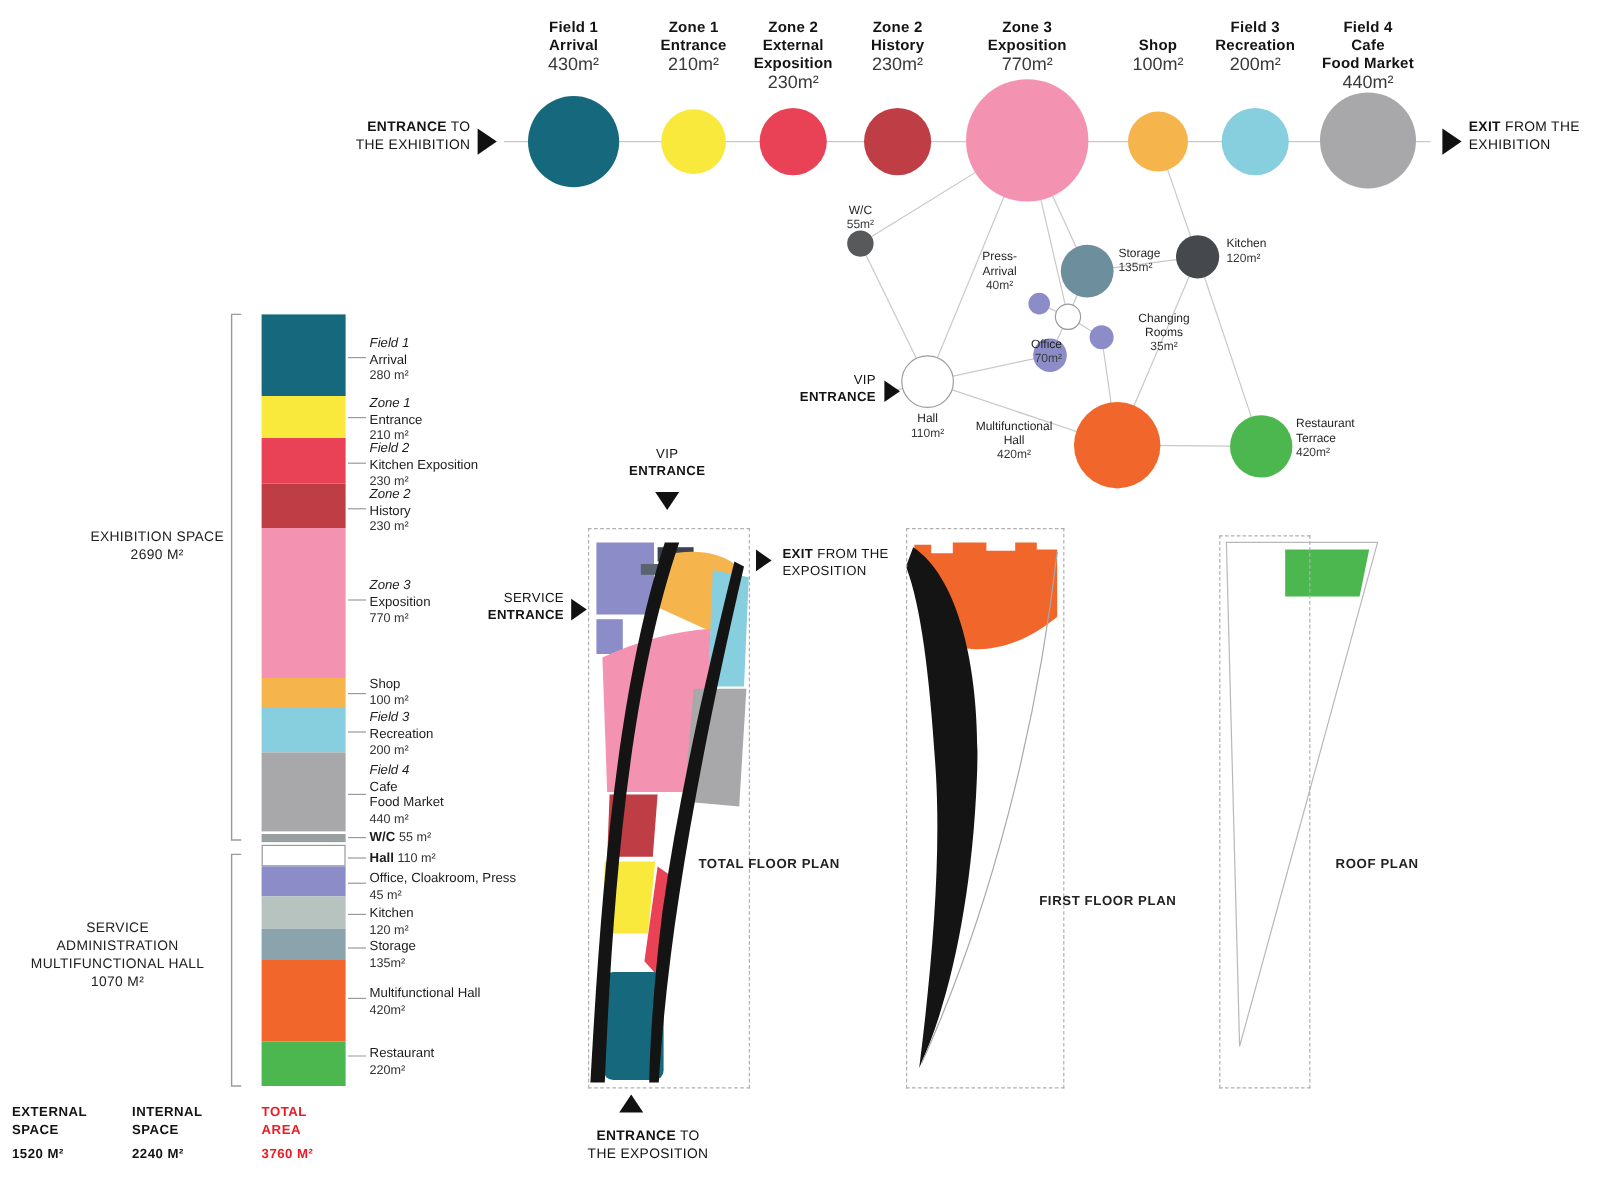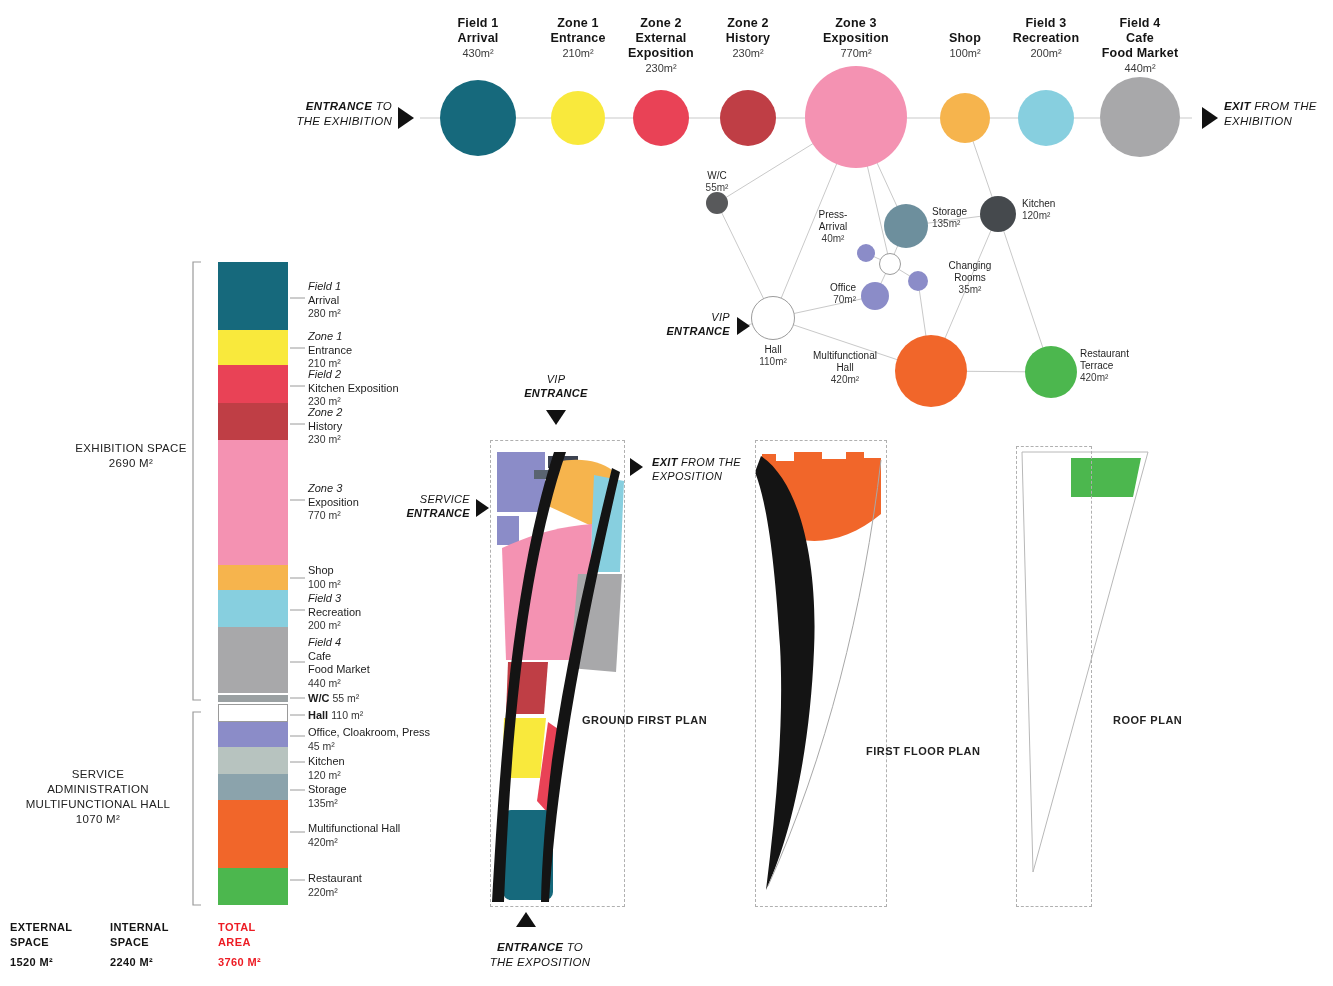--- a/index.html
+++ b/index.html
@@ -6,26 +6,26 @@
   .canvas{position:relative;width:1333px;height:986px;background:#fff;overflow:hidden;
           font-family:"Liberation Sans",sans-serif;color:#141414;}
   svg.underlay{position:absolute;left:0;top:0;}
   .net{stroke:#c9c9c9;stroke-width:1;}
   .bracket{fill:none;stroke:#9a9a9a;stroke-width:1.2;}
   .leader{stroke:#9a9a9a;stroke-width:1;}
   .bubble{position:absolute;border-radius:50%;}
   .bubble.hollow{background:#fff;border:1px solid #9c9c9c;box-sizing:border-box;}
   .fnode-label{position:absolute;width:110px;text-align:center;line-height:15px;}
   .fnode-label .t{font-size:12.5px;font-weight:bold;letter-spacing:.2px;}
-  .fnode-label .a{font-size:11px;color:#3a3a3a;}
+  .fnode-label .a{font-size:15px;color:#3a3a3a;}
   .clabel{position:absolute;font-size:10px;line-height:12px;text-align:center;color:#1f1f1f;}
   .clabel .a{color:#3a3a3a;}
   .clabel.left{text-align:left;}
   .clabel.right{text-align:right;}
-  .flowcap{position:absolute;font-size:11.5px;line-height:15px;letter-spacing:.3px;font-style:italic;}
+  .flowcap{position:absolute;font-size:11.5px;line-height:15px;letter-spacing:.3px;}
   .flowcap.right{text-align:right;}
   .flowcap.center{text-align:center;}
   .tri-r{position:absolute;width:0;height:0;border-top:11px solid transparent;border-bottom:11px solid transparent;border-left:16px solid #111;}
   .tri-r.sm{border-top-width:9px;border-bottom-width:9px;border-left-width:13px;}
   .tri-d{position:absolute;width:0;height:0;border-left:10px solid transparent;border-right:10px solid transparent;border-top:15px solid #111;}
   .tri-u{position:absolute;width:0;height:0;border-left:10px solid transparent;border-right:10px solid transparent;border-bottom:15px solid #111;}
   .dashed{position:absolute;border:1px dashed #b0b0b0;}
   .bar{position:absolute;left:218px;top:262px;width:70px;}
   .seg{width:70px;}
   .seg.hall{background:#fff;border:1px solid #9a9a9a;box-sizing:border-box;}
@@ -191,21 +191,21 @@
 
   <div class="clabel" style="left:687px;top:170px;width:60px">
     <div>W/C</div>
       <div class="a">55m²</div>
   </div>
   <div class="clabel" style="left:803px;top:209px;width:60px">
     <div>Press-</div>
       <div>Arrival</div>
       <div class="a">40m²</div>
   </div>
-  <div class="clabel right" style="left:792px;top:282px;width:64px">
+  <div class="clabel right" style="left:821px;top:282px;width:64px">
     <div>Office</div>
       <div class="a">70m²</div>
   </div>
   <div class="clabel left" style="left:932px;top:206px;width:70px">
     <div>Storage</div>
       <div class="a">135m²</div>
   </div>
   <div class="clabel left" style="left:1022px;top:198px;width:70px">
     <div>Kitchen</div>
       <div class="a">120m²</div>
@@ -370,17 +370,17 @@
     <div><b>ENTRANCE</b></div>
   </div>
   <div class="tri-r sm" style="left:476px;top:499px"></div>
 
   <div class="tri-u" style="left:516px;top:912px"></div>
   <div class="flowcap center" style="left:460px;top:940px;width:160px;font-size:11.5px;line-height:15px">
     <div><b>ENTRANCE</b><span> TO</span></div>
     <div>THE EXPOSITION</div>
   </div>
 
-  <div class="caption" style="left:582px;top:714px">GROUND FIRST PLAN</div>
+  <div class="caption" style="left:582px;top:714px">TOTAL FLOOR PLAN</div>
   <div class="caption" style="left:866px;top:745px">FIRST FLOOR PLAN</div>
   <div class="caption" style="left:1113px;top:714px">ROOF PLAN</div>
 
 </div>
 
 </body></html>

